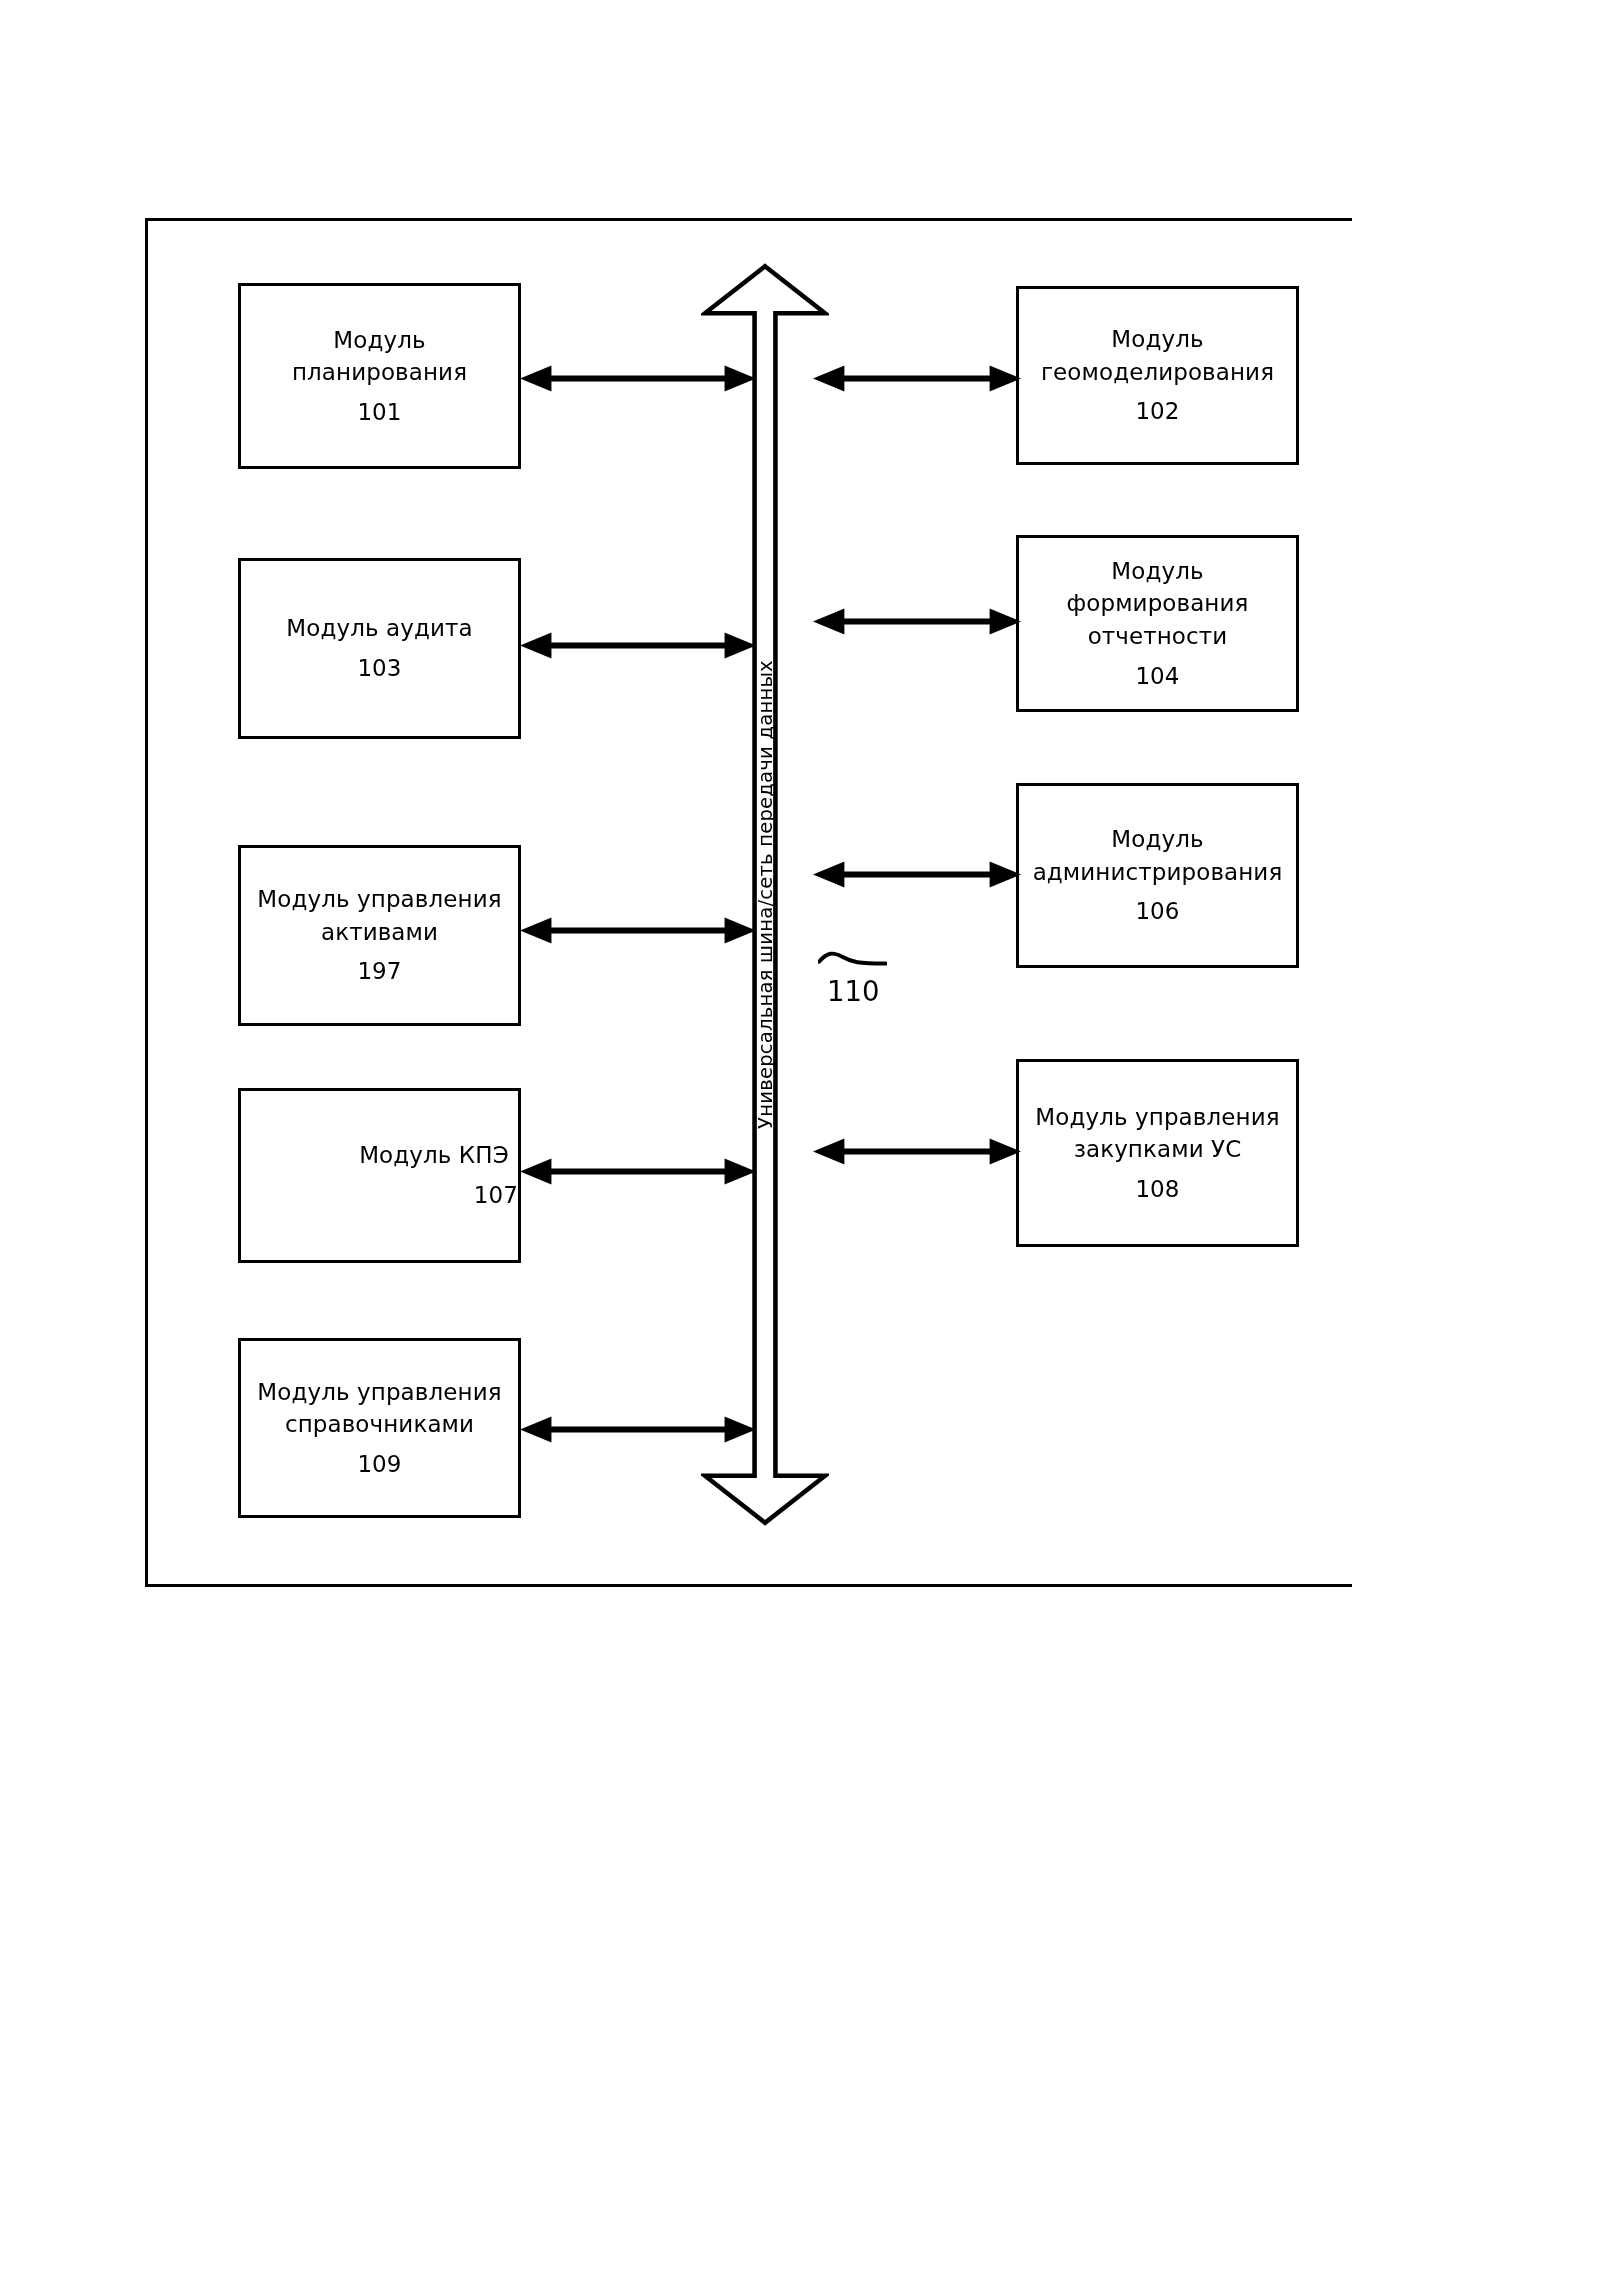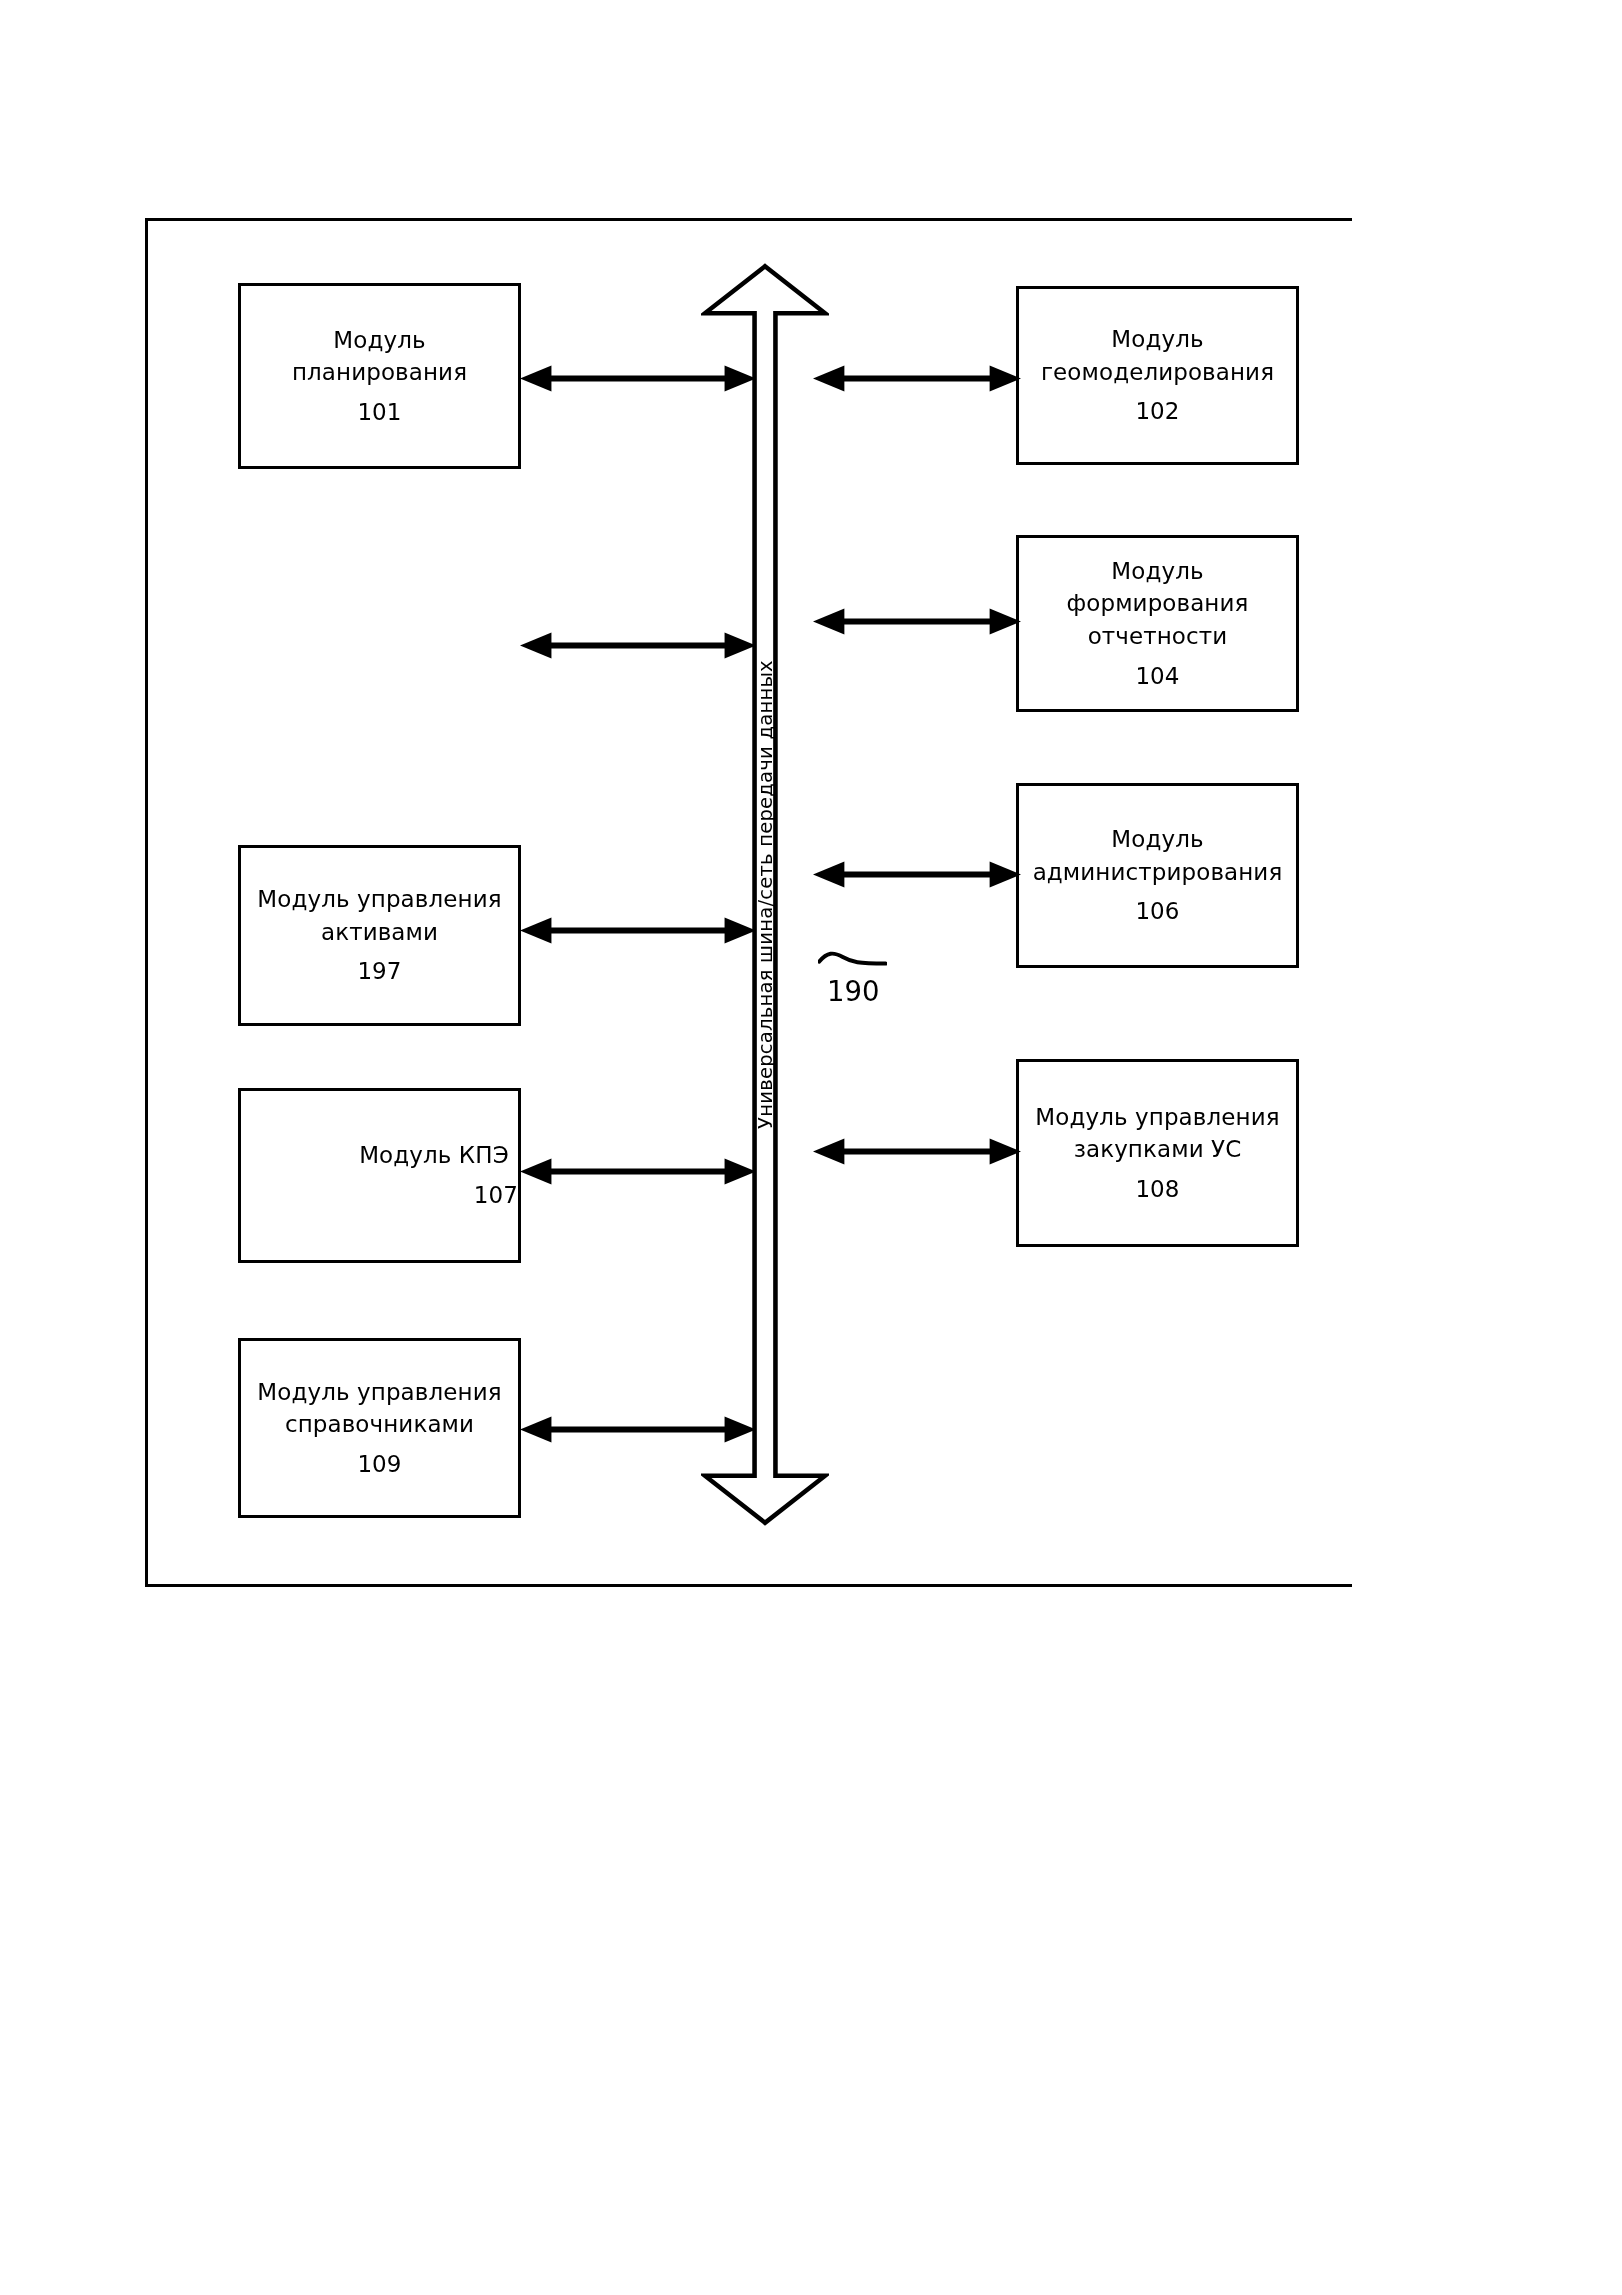--- a/index.html
+++ b/index.html
@@ -119,20 +119,24 @@
 
 <div id="page">
 
   <div id="system-frame"></div>
 
   <div class="module-box" style="left:238px; top:283px; width:283px; height:186px;">
     <div class="module-title">Модуль планирования</div>
     <div class="module-ref">101</div>
   </div>
 
+  <div class="module-box" style="left:238px; top:558px; width:283px; height:181px;">
+    <div class="module-title">Модуль аудита</div>
+    <div class="module-ref">103</div>
+  </div>
 
   <div class="module-box" style="left:238px; top:845px; width:283px; height:181px;">
     <div class="module-title">Модуль управления
 активами</div>
     <div class="module-ref">197</div>
   </div>
 
   <div class="module-box" style="left:238px; top:1088px; width:283px; height:175px;align-items:flex-end;">
     <div class="module-title">Модуль КПЭ</div>
     <div class="module-ref">107</div>
@@ -247,21 +251,21 @@
       <line x1="36" y1="22" x2="282" y2="22" stroke="#000000" stroke-width="9"></line>
       <polygon points="0,22 48,2 48,42" fill="#000000"></polygon>
       <polygon points="318,22 270,2 270,42" fill="#000000"></polygon>
     </svg>
   </div>
 
   <div class="ref-leader" style="left:818px; top:940px;">
     <svg width="69" height="38" viewBox="0 0 106 58" xmlns="http://www.w3.org/2000/svg">
       <path d="M2,33 C14,18 24,18 38,26 C52,34 62,36 104,36" fill="none" stroke="#000000" stroke-width="6" stroke-linecap="round"></path>
     </svg>
-    <span class="ref-num">190</span>
+    <span class="ref-num">110</span>
   </div>
 
   <div class="ref-leader" style="left:1392px; top:758px;">
     <svg width="69" height="38" viewBox="0 0 106 58" xmlns="http://www.w3.org/2000/svg">
       <path d="M2,33 C14,18 24,18 38,26 C52,34 62,36 104,36" fill="none" stroke="#000000" stroke-width="6" stroke-linecap="round"></path>
     </svg>
     <span class="ref-num">100</span>
   </div>
 
 

